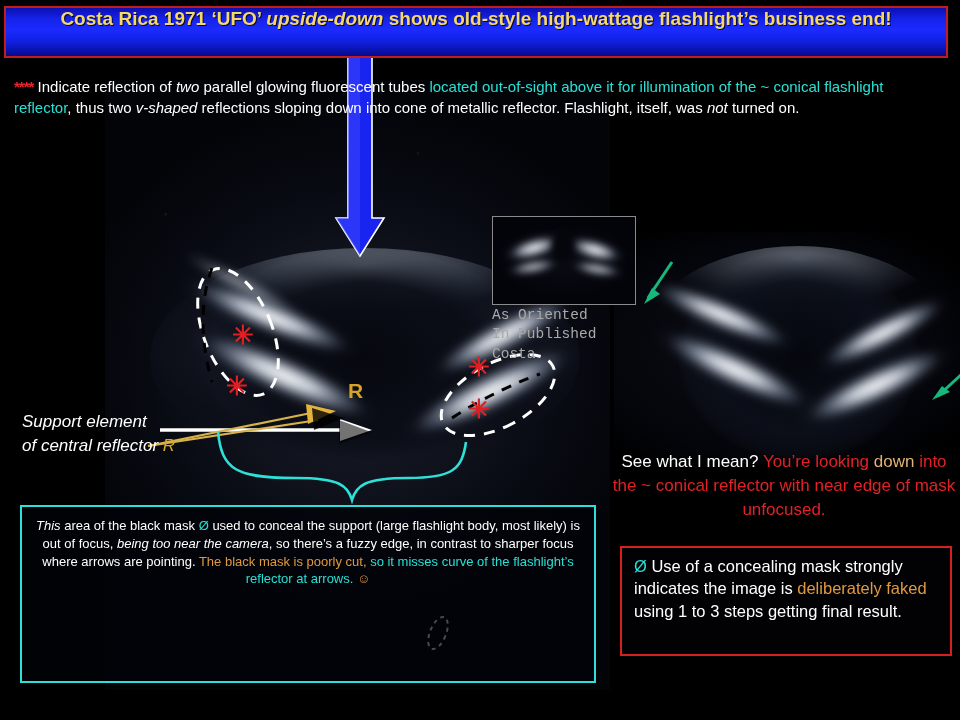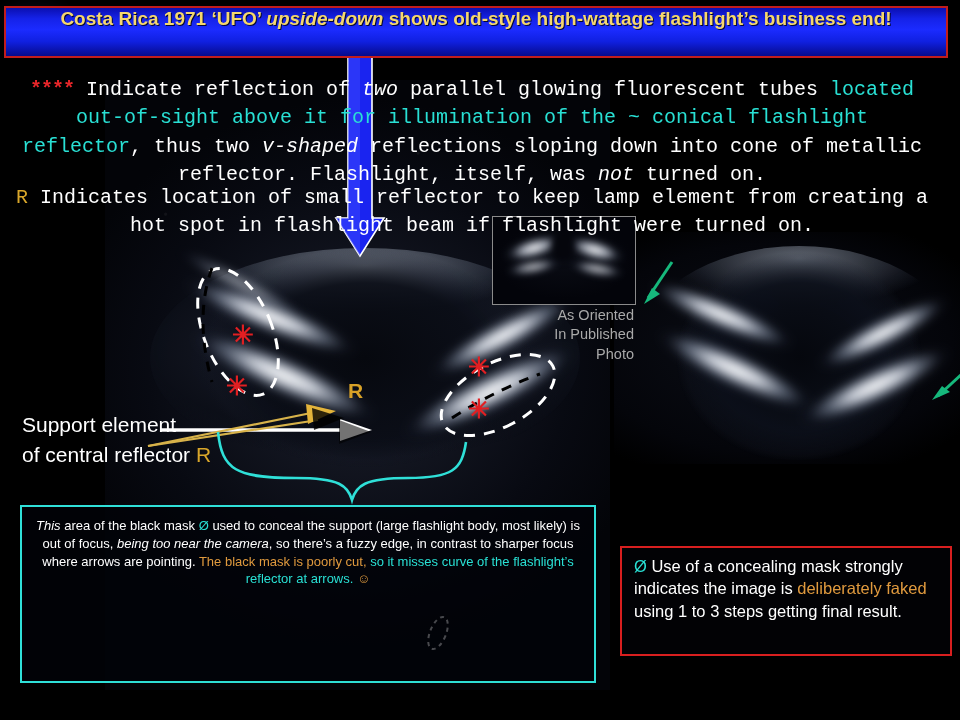--- a/index.html
+++ b/index.html
@@ -103,40 +103,39 @@
   }
   #title-text {
     color:#f5d76e; font-size:19px; font-weight:bold; white-space:nowrap;
     text-shadow: 1px 1px 0 rgba(0,0,0,0.8);
     font-family:"Liberation Sans", sans-serif;
   }
   #title-text i { font-style:italic; }
 
   
   .para {
-    position:absolute; color:#ffffff; font-size:20px; line-height:1.42;
-    font-family:Liberation Mono, monospace;
-    text-align:center;
+    position:absolute; color:#ffffff; font-size:15px; line-height:1.42;
+    font-family:Liberation Sans, sans-serif;
   }
   #para-1 { left:14px; top:76px; width:916px; }
   #para-2 { left:14px; top:184px; width:916px; }
   .c-red   { color:#e8262a; font-weight:bold; letter-spacing:-1px;}
   .c-cyan  { color:#29e0d4; }
   .c-gold  { color:#d8a62a; }
 
   
   #analysis-label {
     position:absolute; left:16px; top:286px; color:#fff; font-size:17px; line-height:1.4;
   }
   #as-oriented {
-    position:absolute; left:492px; top:306px; width:142px; text-align:right;
-    color:#a9a9a9; font-size:14.5px; line-height:1.33;
+    position:absolute; left:492px; top:306px; width:142px; text-align:left;
+    color:#a9a9a9; font-size:14.5px; line-height:1.33;font-family:Liberation Mono, monospace;
   }
   #support-label {
-    position:absolute; left:22px; top:410px; color:#ffffff; font-size:21px; line-height:1.42;
+    position:absolute; left:22px; top:410px; color:#ffffff; font-size:17px; line-height:1.42;font-style:italic;
   }
   #r-center {
     position:absolute; left:348px; top:379px; color:#d9a227; font-size:21px; font-weight:bold;
   }
 
   
   .ast {
     position:absolute; color:#e11f22; font-size:26px; font-weight:bold; line-height:1;
     font-family:"Liberation Sans", sans-serif;
   }
@@ -252,40 +251,40 @@
   </svg>
 
   <div id="titlebar">
     <div id="title-text">
       <span>Costa Rica 1971 ‘UFO’ </span><i>upside-down</i><span> shows old-style high-wattage flashlight’s business end!</span>
     </div>
   </div>
 
   <div class="para" id="para-1"><span class="c-red">****</span><span> Indicate reflection of </span><i>two</i><span> parallel glowing fluorescent tubes </span><span class="c-cyan">located out-of-sight above it for illumination of the ~ conical flashlight reflector</span><span>, thus two </span><i>v-shaped</i><span> reflections sloping down into cone of metallic reflector. Flashlight, itself, was </span><i>not</i><span> turned on.</span></div>
 
-  <div class="para" id="para-2"><span class="c-gold">R</span><span> Indicates location of small reflector to keep lamp element from creating a hot spot in flashlight beam if flashlight were turned on.</span></div>
 
 
   <div id="as-oriented">
     <div>As Oriented</div>
     <div>In Published</div>
-    <div>Photo</div>
+    <div>Costa</div>
   </div>
 
   <div id="support-label">
     <div>Support element</div>
     <div><span>of central reflector </span><span class="c-gold">R</span></div>
   </div>
 
   <div id="r-center">R</div>
 
   <span class="ast" id="ast-1">✳</span>
   <span class="ast" id="ast-2">✳</span>
   <span class="ast" id="ast-3">✳</span>
   <span class="ast" id="ast-4">✳</span>
 
   <div id="mask-box"><i>This</i><span> area of the black mask </span><span class="c-cyan">Ø</span><span> used to conceal the support (large flashlight body, most likely) is out of focus, </span><i>being too near the camera</i><span>, so there’s a fuzzy edge, in contrast to sharper focus where arrows are pointing. </span><span class="c-orange">The black mask is poorly cut,</span><span class="c-cyan"> so it misses curve of the flashlight’s reflector at arrows</span><span class="c-cyan">. </span><span class="c-orange">☺</span></div>
 
+  <div id="see-text"><span>See what I mean? </span><span class="c-red2">You’re looking </span><span class="c-tan">down</span><span class="c-red2"> into the ~ conical reflector with near edge of mask unfocused.</span></div>
 
   <div id="fake-box"><span class="c-cyan">Ø</span><span> Use of a concealing mask strongly  indicates the image is </span><span class="c-orange">deliberately  faked</span><span> using 1 to 3 steps getting final result.</span></div>
 
 
 </div>
 
 </body></html>

